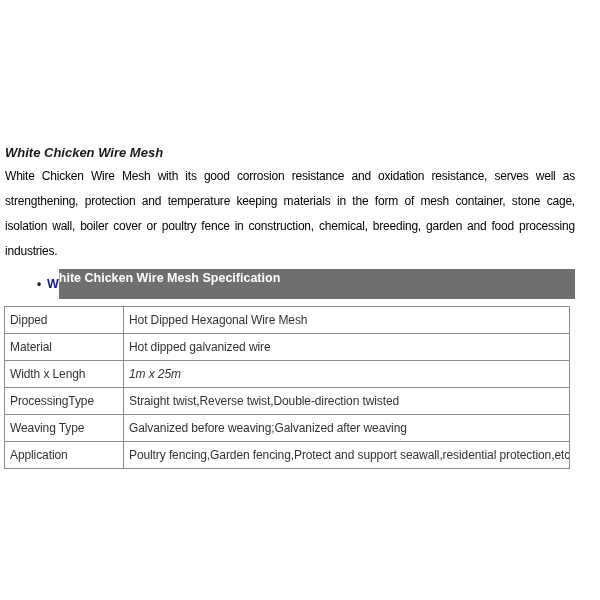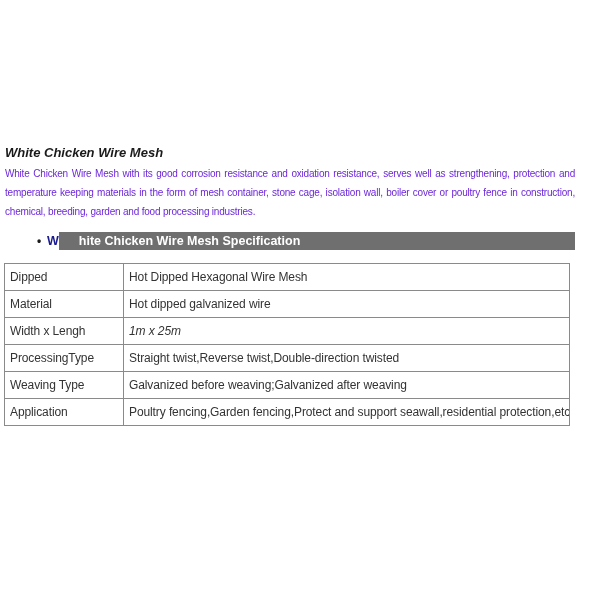--- a/index.html
+++ b/index.html
@@ -21,24 +21,24 @@
   }
   .page-title {
     font-size: 13px;
     font-weight: bold;
     color: #1a1a1a;
     line-height: 16px;
     margin-bottom: 3px;
     font-style: italic;
   }
   .intro {
-    font-size: 10px;
-    line-height: 19px;
+    font-size: 12px;
+    line-height: 25px;
     letter-spacing: -0.2px;
-    color: #6d28d9;
+    color: #000000;
     text-align: justify;
   }
   .spec-row {
     display: flex;
     align-items: center;
     margin-top: 11px;
     margin-left: 28px;
     height: 18px;
   }
   .bullet {
@@ -50,28 +50,27 @@
     flex: 0 0 auto;
   }
   .w-letter {
     font-size: 12.5px;
     font-weight: bold;
     flex: 0 0 auto;
     background: #ffffff;
   }
   .spec-bar {
     flex: 1 1 auto;
-    height: 18px;
+    height: 30px;
     line-height: 18px;
     font-size: 12.5px;
     font-weight: bold;
     color: #ffffff;
     white-space: nowrap;
     overflow: hidden;
-    padding-left: 20px;
   }
   .spec-table {
     margin-top: 13px;
     margin-left: -1px;
     width: 566px;
     border-collapse: collapse;
     table-layout: fixed;
   }
   .spec-table td {
     border: 1px solid #8a8a8a;

